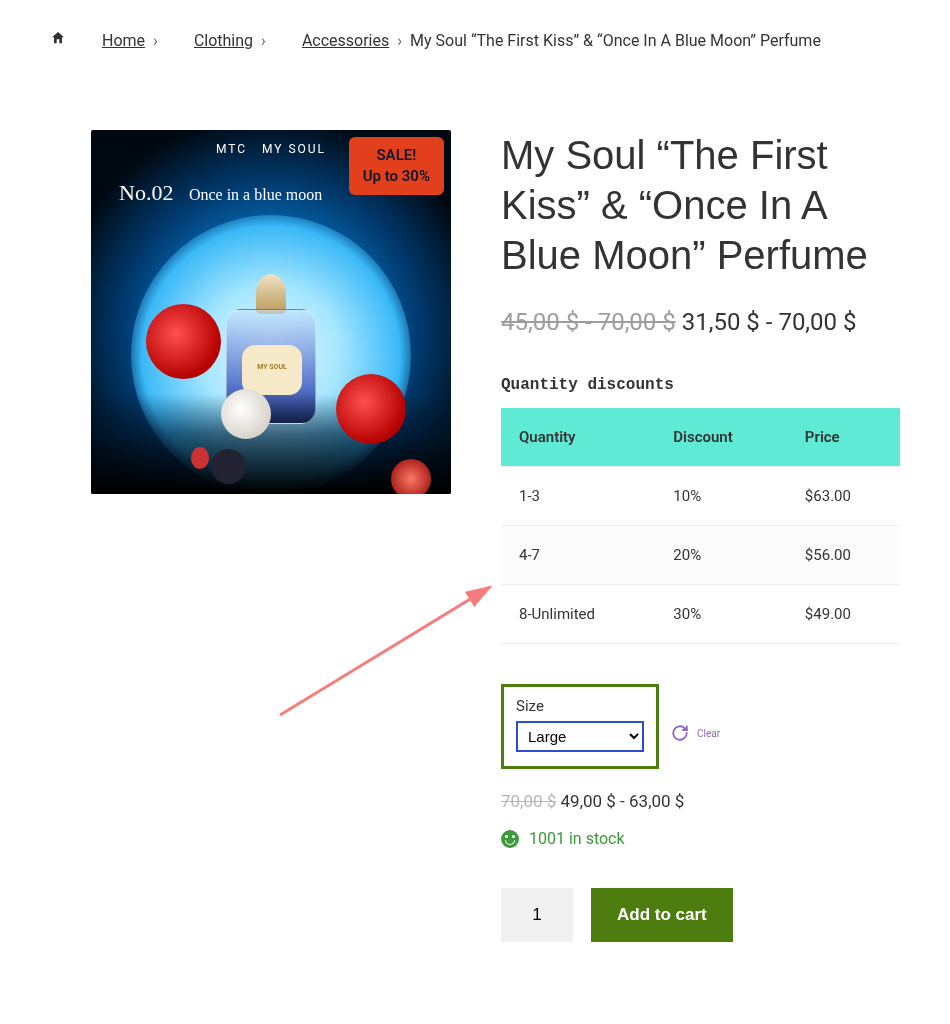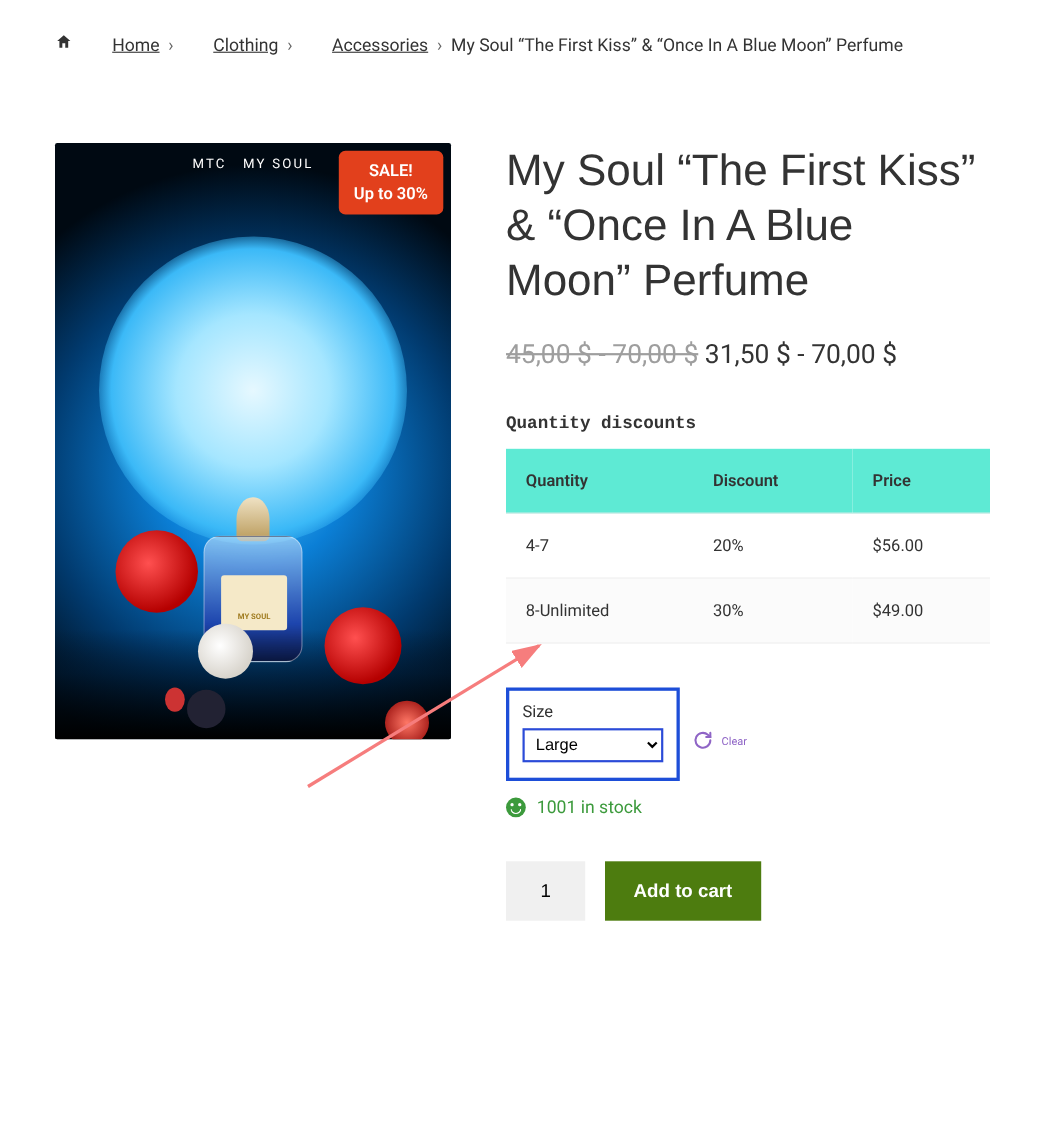--- a/index.html
+++ b/index.html
@@ -31,25 +31,26 @@
     align-items: flex-start;
   }
 
   
   .image-col {
     flex: 0 0 360px;
     position: relative;
   }
   .product-image {
     width: 360px;
-    height: 542px;
+    height: 364px;
     background: radial-gradient(circle at 50% 55%, #4ec5ff 0%, #0b7fd6 25%, #013a6e 55%, #000912 80%);
     position: relative;
     overflow: hidden;
     border-radius: 2px;
+    margin-left: 41px;
   }
   .moon {
     position: absolute;
     top: 85px; left: 50%;
     transform: translateX(-50%);
     width: 280px; height: 280px;
     background: radial-gradient(circle, #e6f8ff 0%, #a5e6ff 35%, #3bb9f7 65%, rgba(10,60,120,0) 75%);
     border-radius: 50%;
   }
   .logo-row {
@@ -84,25 +85,25 @@
     width: 90px; height: 115px;
     background: linear-gradient(to bottom, rgba(200,230,255,0.6), rgba(40,60,180,0.7) 70%, rgba(10,20,60,0.9));
     border-radius: 15px;
     border: 1px solid rgba(255,255,255,0.4);
   }
   .bottle .label {
     position: absolute;
     top: 35px; left: 15px;
     width: 60px; height: 50px;
     background: #f5e9c8;
-    border-radius: 3px;
+    border-radius: 13px;
     font-size: 7px;
     color: #a07c20;
     text-align: center;
-    padding-top: 34px;
+    padding-top: 18px;
     font-weight: bold;
   }
   .bottle .cap {
     position: absolute;
     top: 0; left: 30px;
     width: 30px; height: 40px;
     background: linear-gradient(to bottom, #efe2c4, #b99a5a);
     border-radius: 50% 50% 5px 5px;
   }
   .rose {
@@ -121,21 +122,21 @@
     position: absolute;
     bottom: 0; left: 0; right: 0;
     height: 100px;
     background: linear-gradient(to top, #000 0%, rgba(0,20,40,0.6) 60%, transparent);
   }
 
   .sale-badge {
     position: absolute;
     top: 7px; right: 7px;
     background: #e2401c;
-    color: #ffffff;
+    color: #0f172a;
     font-weight: 600;
     text-align: center;
     padding: 8px 14px;
     border-radius: 6px;
     font-size: 15px;
     line-height: 1.4;
   }
 
   
   .arrow {
@@ -184,21 +185,21 @@
     border-bottom: 1px solid #eee;
   }
   table.discounts thead th {
     background: #5eead4;
     font-weight: 600;
     color: #333;
   }
   table.discounts tbody tr:nth-child(even) td { background: #fbfbfb; }
 
   .size-box {
-    border: 3px solid #1d4ed8;
+    border: 3px solid #4d7c0f;
     padding: 10px 12px 14px;
     display: inline-block;
     margin-bottom: 14px;
   }
   .size-box label {
     display: block;
     font-size: 15px;
     color: #333;
     margin-bottom: 6px;
   }
@@ -289,20 +290,24 @@
   <span class="current">My Soul “The First Kiss” &amp; “Once In A Blue Moon” Perfume</span>
 </nav>
 
 <div class="product-wrap">
 
   <div class="image-col">
     <div class="product-image">
       <div class="moon"></div>
       <div class="reflection"></div>
       <div class="logo-row">MTC &nbsp; MY SOUL</div>
+      <div class="no02">
+        <span>No.02</span>
+        <span class="script">Once in a blue moon</span>
+      </div>
       <div class="rose r1"></div>
       <div class="bottle">
         <div class="cap"></div>
         <div class="body">
           <div class="label">MY SOUL</div>
         </div>
       </div>
       <div class="rose white"></div>
       <div class="rose r2"></div>
       <div class="berry"></div>
@@ -336,20 +341,25 @@
     <div class="qd-heading">Quantity discounts</div>
     <table class="discounts">
       <thead>
         <tr>
           <th>Quantity</th>
           <th>Discount</th>
           <th>Price</th>
         </tr>
       </thead>
       <tbody>
+        <tr>
+          <td>1-3</td>
+          <td>10%</td>
+          <td>$63.00</td>
+        </tr>
         <tr>
           <td>4-7</td>
           <td>20%</td>
           <td>$56.00</td>
         </tr>
         <tr>
           <td>8-Unlimited</td>
           <td>30%</td>
           <td>$49.00</td>
         </tr>
@@ -367,20 +377,24 @@
         <span>
           <svg width="18" height="18" viewBox="0 0 24 24" fill="none" stroke="#8f65c6" stroke-width="2.5" stroke-linecap="round">
             <path d="M21 12a9 9 0 1 1-3-6.7L21 8"></path>
               <polyline points="21 3 21 8 16 8"></polyline>
           </svg>
         </span>
         <span>Clear</span>
       </a>
     </div>
 
+    <p class="var-price">
+      <span class="old">70,00 $</span>
+      <span>49,00 $ - 63,00 $</span>
+    </p>
 
     <div class="stock">
       <span class="smiley">
           <span class="mouth"></span>
         </span>
       <span>1001 in stock</span>
     </div>
 
     <div class="cart-row">
       <input class="qty-input" type="text" value="1" style="">

